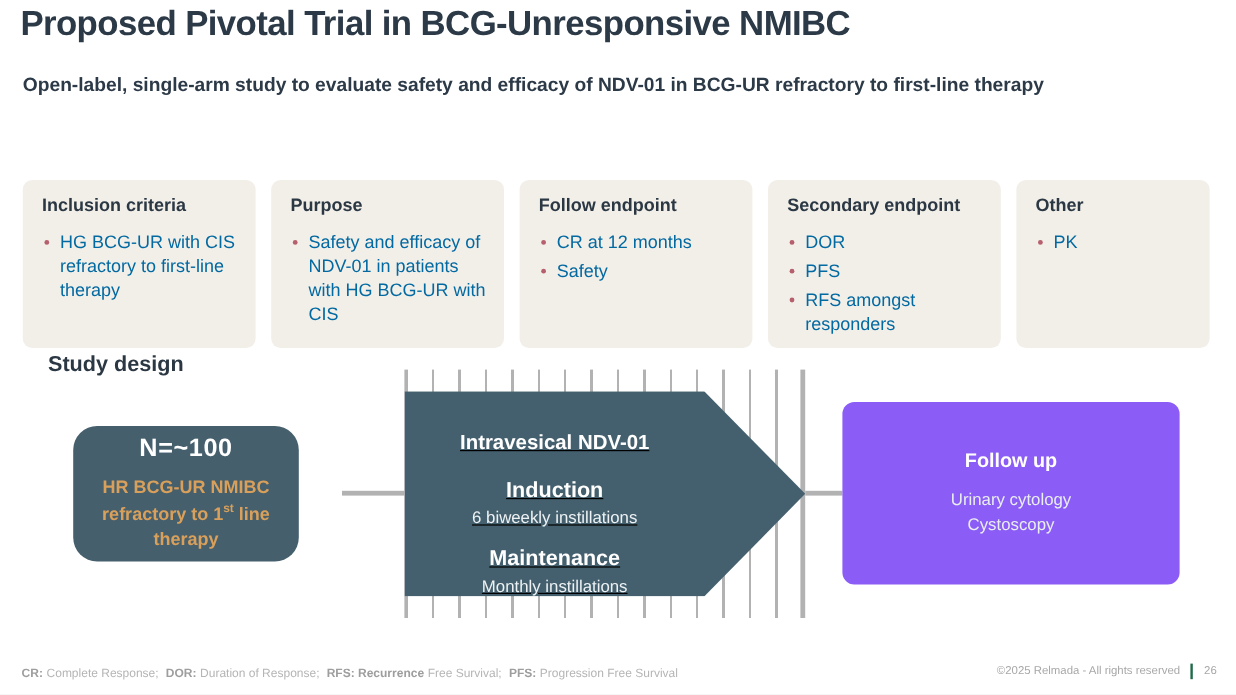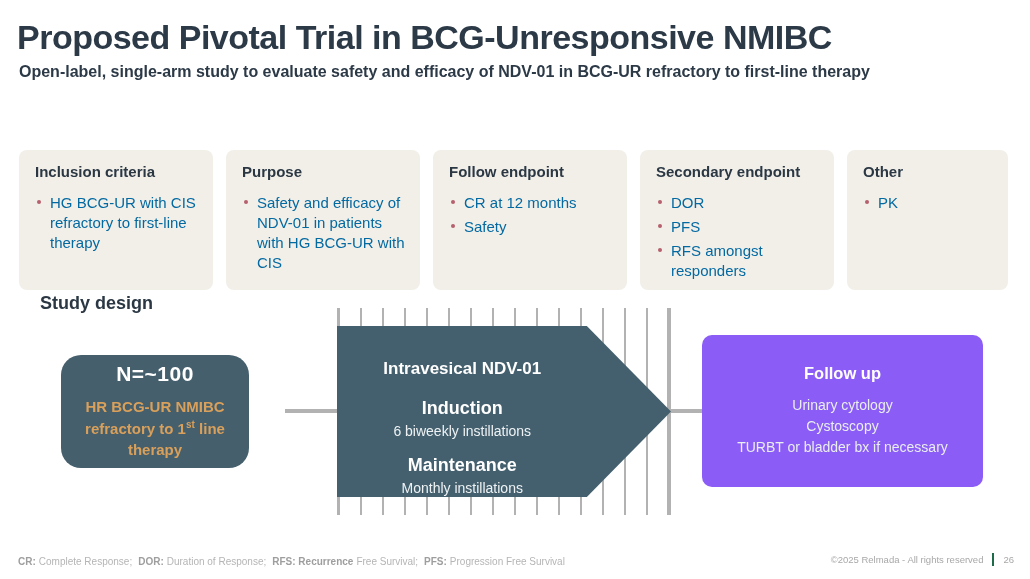--- a/index.html
+++ b/index.html
@@ -5,22 +5,22 @@
   * { margin:0; padding:0; box-sizing:border-box; }
   html,body { background:#e8e8e8; }
   body { font-family:"Liberation Sans", sans-serif; }
   .slide {
     position:relative; width:1030px; height:579px;
     background:#ffffff; overflow:hidden; margin:0 auto;
   }
 
   
   .page-title {
-    position:absolute; left:17px; top:18px; width:1000px;
-    font-size:34px; font-weight:800; letter-spacing:-0.5px;
+    position:absolute; left:17px; top:4px; width:1000px;
+    font-size:29px; font-weight:800; letter-spacing:-0.5px;
     color:#2c3947; white-space:nowrap;
   }
   .subtitle {
     position:absolute; left:19px; top:62px; width:912px;
     font-size:16px; font-weight:700; line-height:1.2; color:#2c3947;
   }
 
   
   .cards {
     position:absolute; left:19px; top:132px; width:992px; height:140px;
@@ -63,20 +63,21 @@
   }
   .n-box .n-line1 { font-size:21px; font-weight:800; color:#ffffff; letter-spacing:0.5px; margin-bottom:10px; }
   .n-box .n-gold { font-size:15px; font-weight:800; color:#d9a05b; line-height:1.45; }
   .n-box sup { font-size:10px; }
 
   .arrow {
     position:absolute; left:337px; top:326px; width:334px; height:171px;
     background:#44606e;
     -webkit-clip-path:polygon(0 0, 74.8% 0, 100% 50%, 74.8% 100%, 0 100%);
     clip-path:polygon(0 0, 74.8% 0, 100% 50%, 74.8% 100%, 0 100%);
+    text-decoration:underline;
   }
   .arrow-content {
     width:75%; height:100%; padding-top:33px; text-align:center; color:#ffffff;
   }
   .arrow-title { font-size:17px; font-weight:700; margin-bottom:16px; }
   .arrow-label { font-size:18px; font-weight:700; line-height:1.45; }
   .arrow-text  { font-size:14px; font-weight:400; line-height:1.45; color:#eef2f4; }
   .arrow-gap { height:11px; }
 
   .followup-box {
@@ -188,21 +189,20 @@
       <div class="arrow-gap"></div>
       <div class="arrow-label">Maintenance</div>
       <div class="arrow-text">Monthly instillations</div>
     </div>
   </div>
 
   <div class="followup-box">
     <div class="fu-title">Follow up</div>
     <div class="fu-item">Urinary cytology</div>
     <div class="fu-item">Cystoscopy</div>
-    <div class="fu-item">TURBT or bladder bx if necessary</div>
   </div>
 
   <div class="footer-left">
     <span class="def-label">CR:</span><span class="def-text">Complete Response;</span><span class="def-label">DOR:</span><span class="def-text">Duration of Response;</span><span class="def-label">RFS: Recurrence</span><span class="def-text">Free Survival;</span><span class="def-label">PFS:</span><span class="def-text">Progression Free Survival</span>
   </div>
 
   <div class="footer-right">
     <span>©2025 Relmada - All rights reserved</span>
     <span class="footer-bar"></span>
     <span>26</span>

